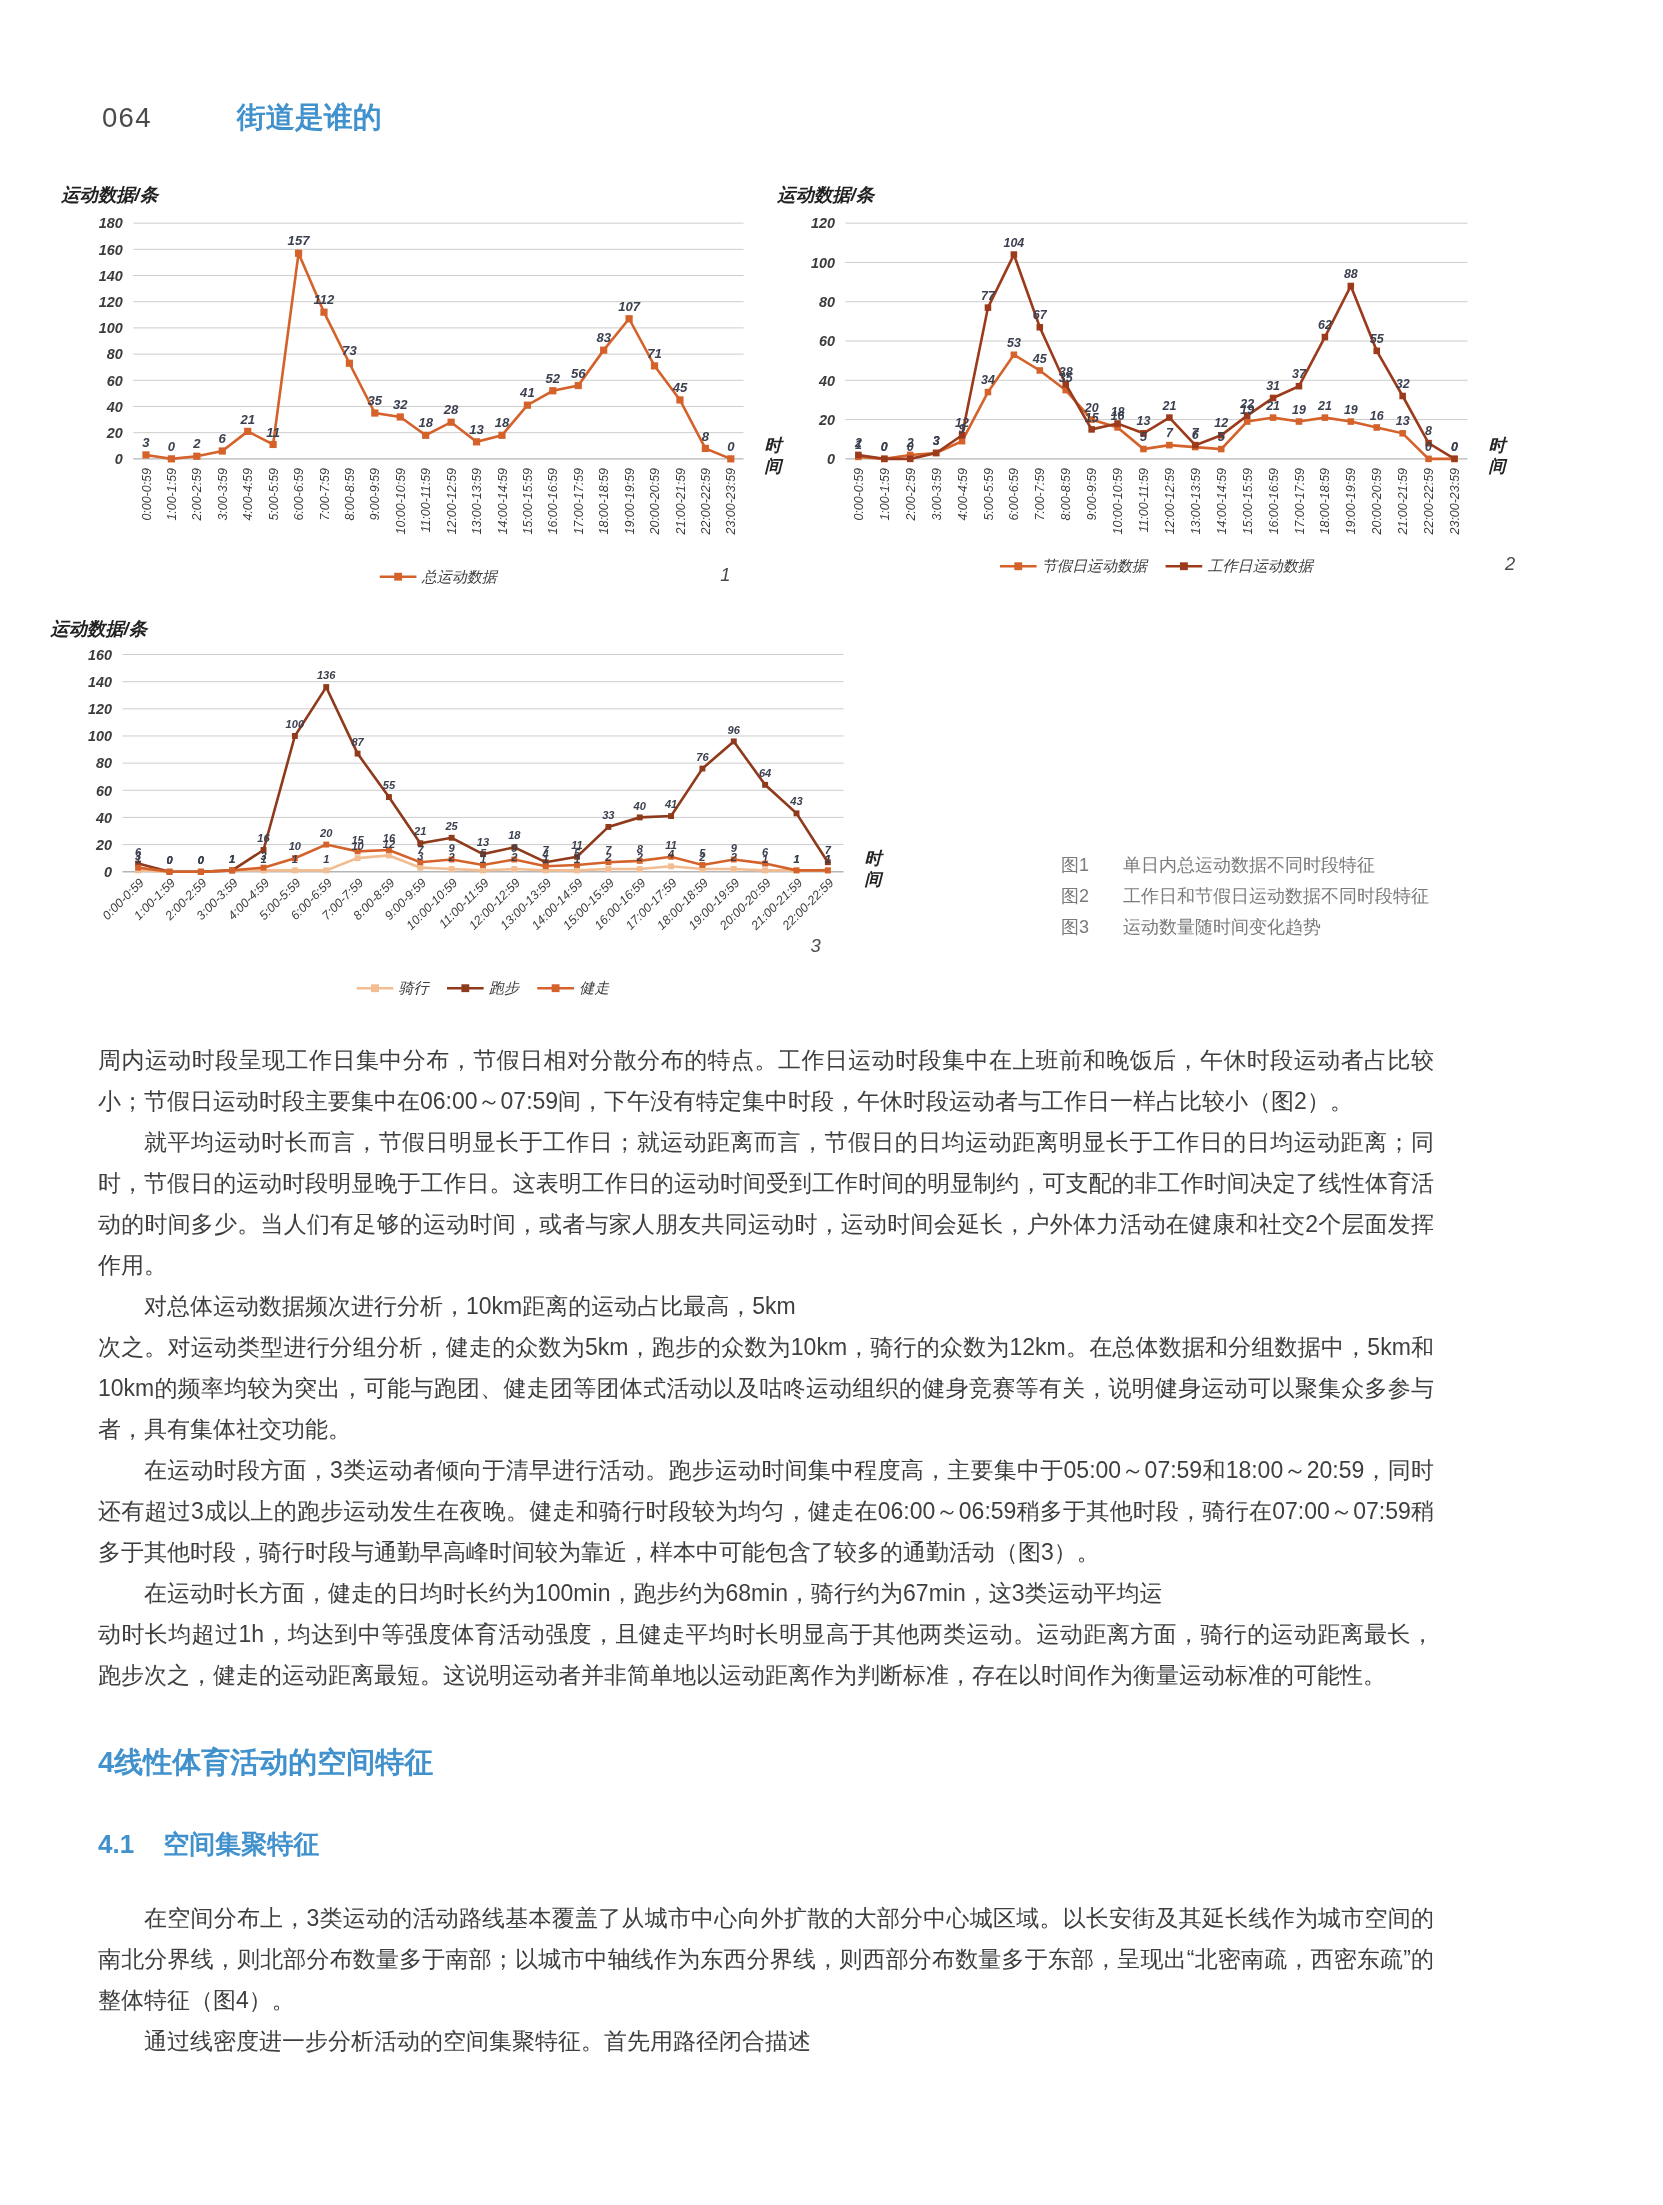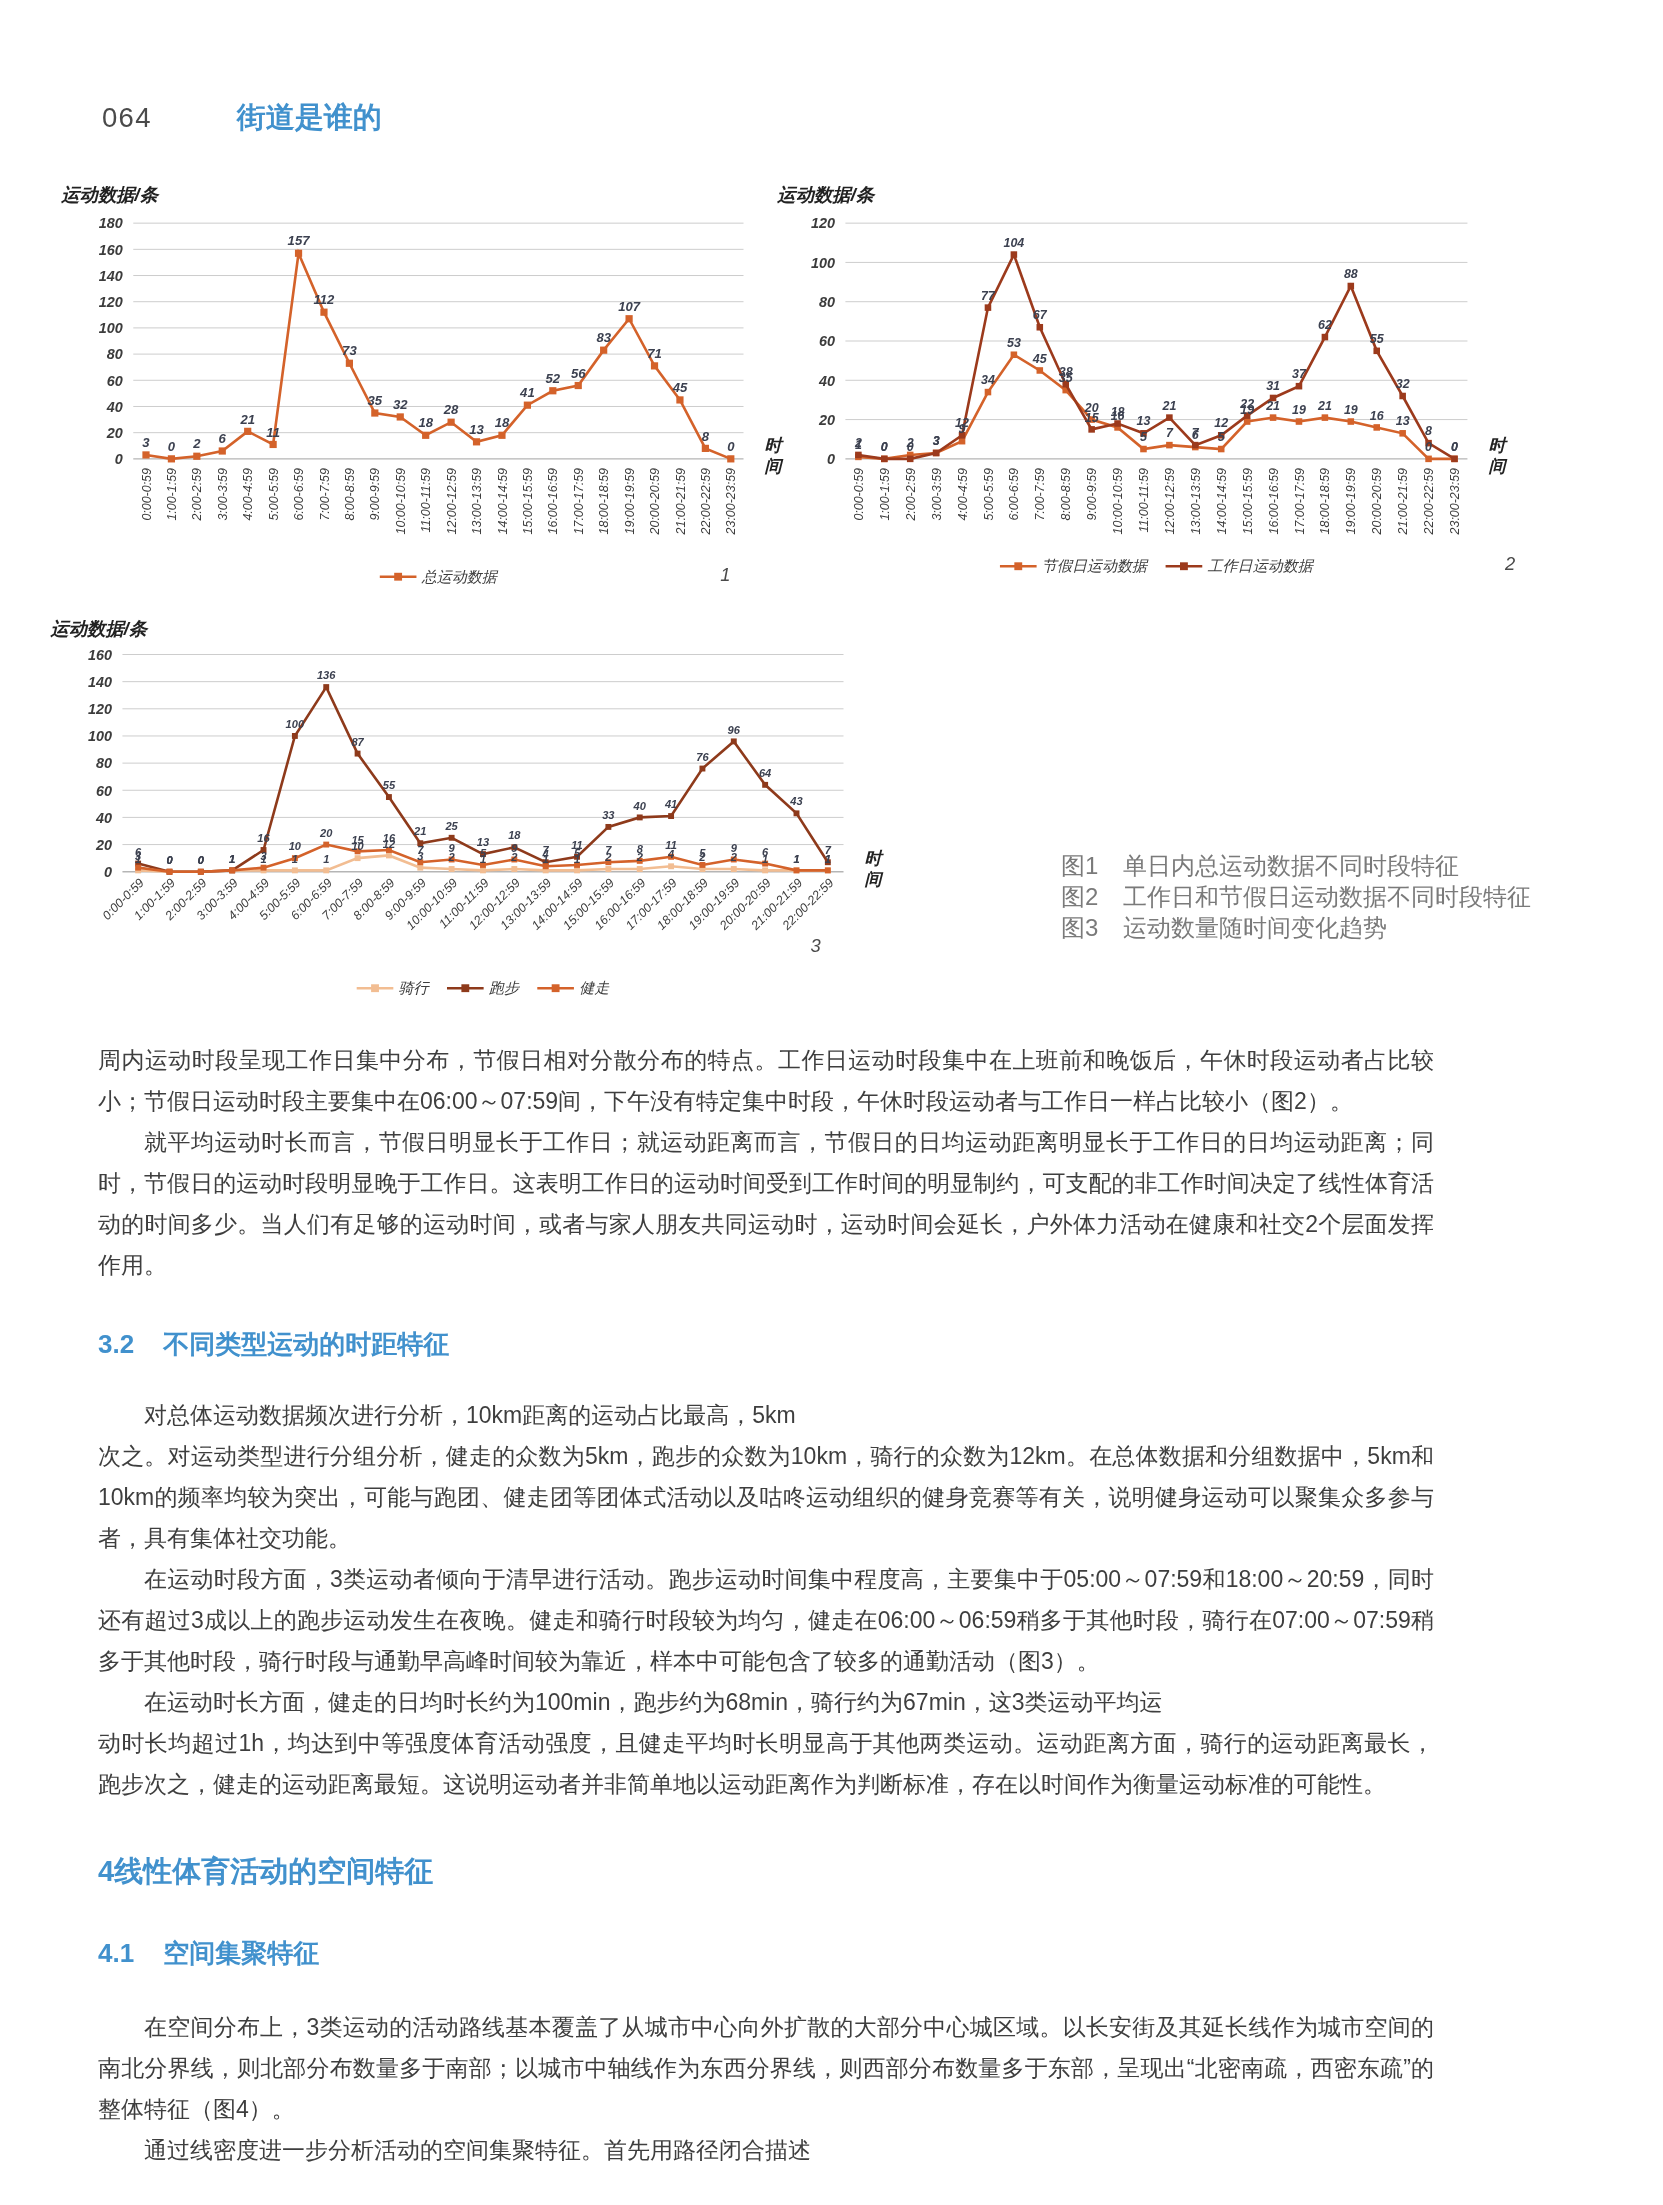--- a/index.html
+++ b/index.html
@@ -6,21 +6,21 @@
   #page{position:relative;width:1664px;height:2205px;background:#ffffff;overflow:hidden;
         font-family:"Liberation Sans",sans-serif;color:#3e3e3e;}
   
   #hdr{position:absolute;left:102px;top:98px;display:flex;align-items:baseline;}
   #pageno{font-size:27.5px;color:#4a4a4a;letter-spacing:1.3px;}
   #booktitle{font-size:29px;font-weight:bold;margin-left:85px;}
   
   .chartbox{position:absolute;font-style:italic;}
   
   #caps{position:absolute;left:1061px;top:850px;}
-  .cap{display:flex;font-size:24px;color:#7a7a7a;line-height:31px;}
+  .cap{display:flex;font-size:18px;color:#7a7a7a;line-height:31px;}
   .cap .lbl{min-width:62px;}
   
   #cols{position:absolute;left:98px;top:1040px;width:1336px;
         display:grid;grid-template-columns:repeat(1,1fr);column-gap:49px;}
   .col{font-size:23px;line-height:41px;text-align:justify;color:#3e3e3e;}
   .col p{margin:0;}
   .col p.ind{text-indent:2em;}
   .h2blk{font-weight:bold;font-size:26px;margin:38px 0 30px 0;}
   .h2blk .num{margin-right:29px;}
   .h1blk{font-weight:bold;font-size:29px;margin:46px 0 5.2px 0;}
@@ -493,21 +493,20 @@
       <div class="cap">
         <span class="lbl">图3</span>
         <span>运动数量随时间变化趋势</span>
       </div>
     </div>
 
   <div id="cols">
       <div class="col">
         <p>周内运动时段呈现工作日集中分布，节假日相对分散分布的特点。工作日运动时段集中在上班前和晚饭后，午休时段运动者占比较小；节假日运动时段主要集中在06:00～07:59间，下午没有特定集中时段，午休时段运动者与工作日一样占比较小（图2）。</p>
         <p class="ind">就平均运动时长而言，节假日明显长于工作日；就运动距离而言，节假日的日均运动距离明显长于工作日的日均运动距离；同时，节假日的运动时段明显晚于工作日。这表明工作日的运动时间受到工作时间的明显制约，可支配的非工作时间决定了线性体育活动的时间多少。当人们有足够的运动时间，或者与家人朋友共同运动时，运动时间会延长，户外体力活动在健康和社交2个层面发挥作用。</p>
-        <div class="h2blk" style="color: rgb(65, 145, 205);"><span class="num">3.2</span><span>不同类型运动的时距特征</span></div>
         <p class="ind">对总体运动数据频次进行分析，10km距离的运动占比最高，5km</p>
       </div>
       <div class="col">
         <p>次之。对运动类型进行分组分析，健走的众数为5km，跑步的众数为10km，骑行的众数为12km。在总体数据和分组数据中，5km和10km的频率均较为突出，可能与跑团、健走团等团体式活动以及咕咚运动组织的健身竞赛等有关，说明健身运动可以聚集众多参与者，具有集体社交功能。</p>
         <p class="ind">在运动时段方面，3类运动者倾向于清早进行活动。跑步运动时间集中程度高，主要集中于05:00～07:59和18:00～20:59，同时还有超过3成以上的跑步运动发生在夜晚。健走和骑行时段较为均匀，健走在06:00～06:59稍多于其他时段，骑行在07:00～07:59稍多于其他时段，骑行时段与通勤早高峰时间较为靠近，样本中可能包含了较多的通勤活动（图3）。</p>
         <p class="ind">在运动时长方面，健走的日均时长约为100min，跑步约为68min，骑行约为67min，这3类运动平均运</p>
       </div>
       <div class="col">
         <p>动时长均超过1h，均达到中等强度体育活动强度，且健走平均时长明显高于其他两类运动。运动距离方面，骑行的运动距离最长，跑步次之，健走的运动距离最短。这说明运动者并非简单地以运动距离作为判断标准，存在以时间作为衡量运动标准的可能性。</p>
         <div class="h1blk" style="color: rgb(65, 145, 205);"><span class="num">4</span><span>线性体育活动的空间特征</span></div>

